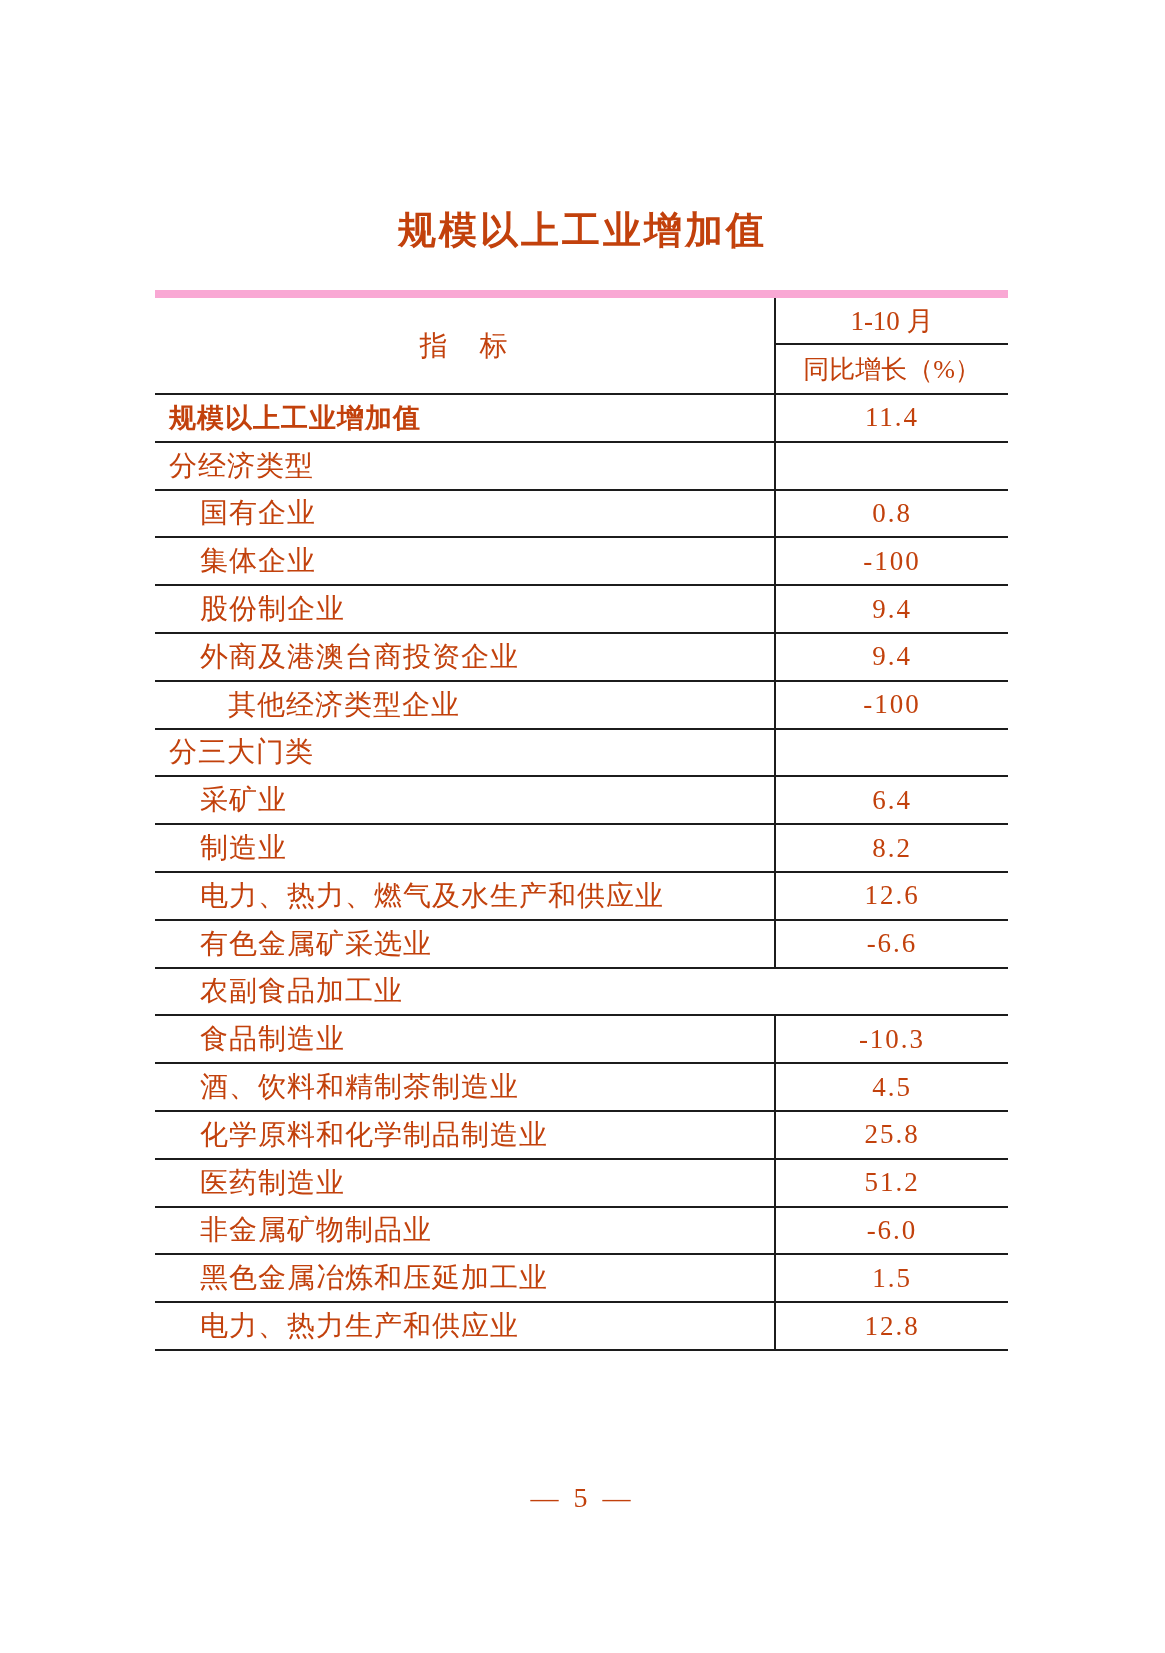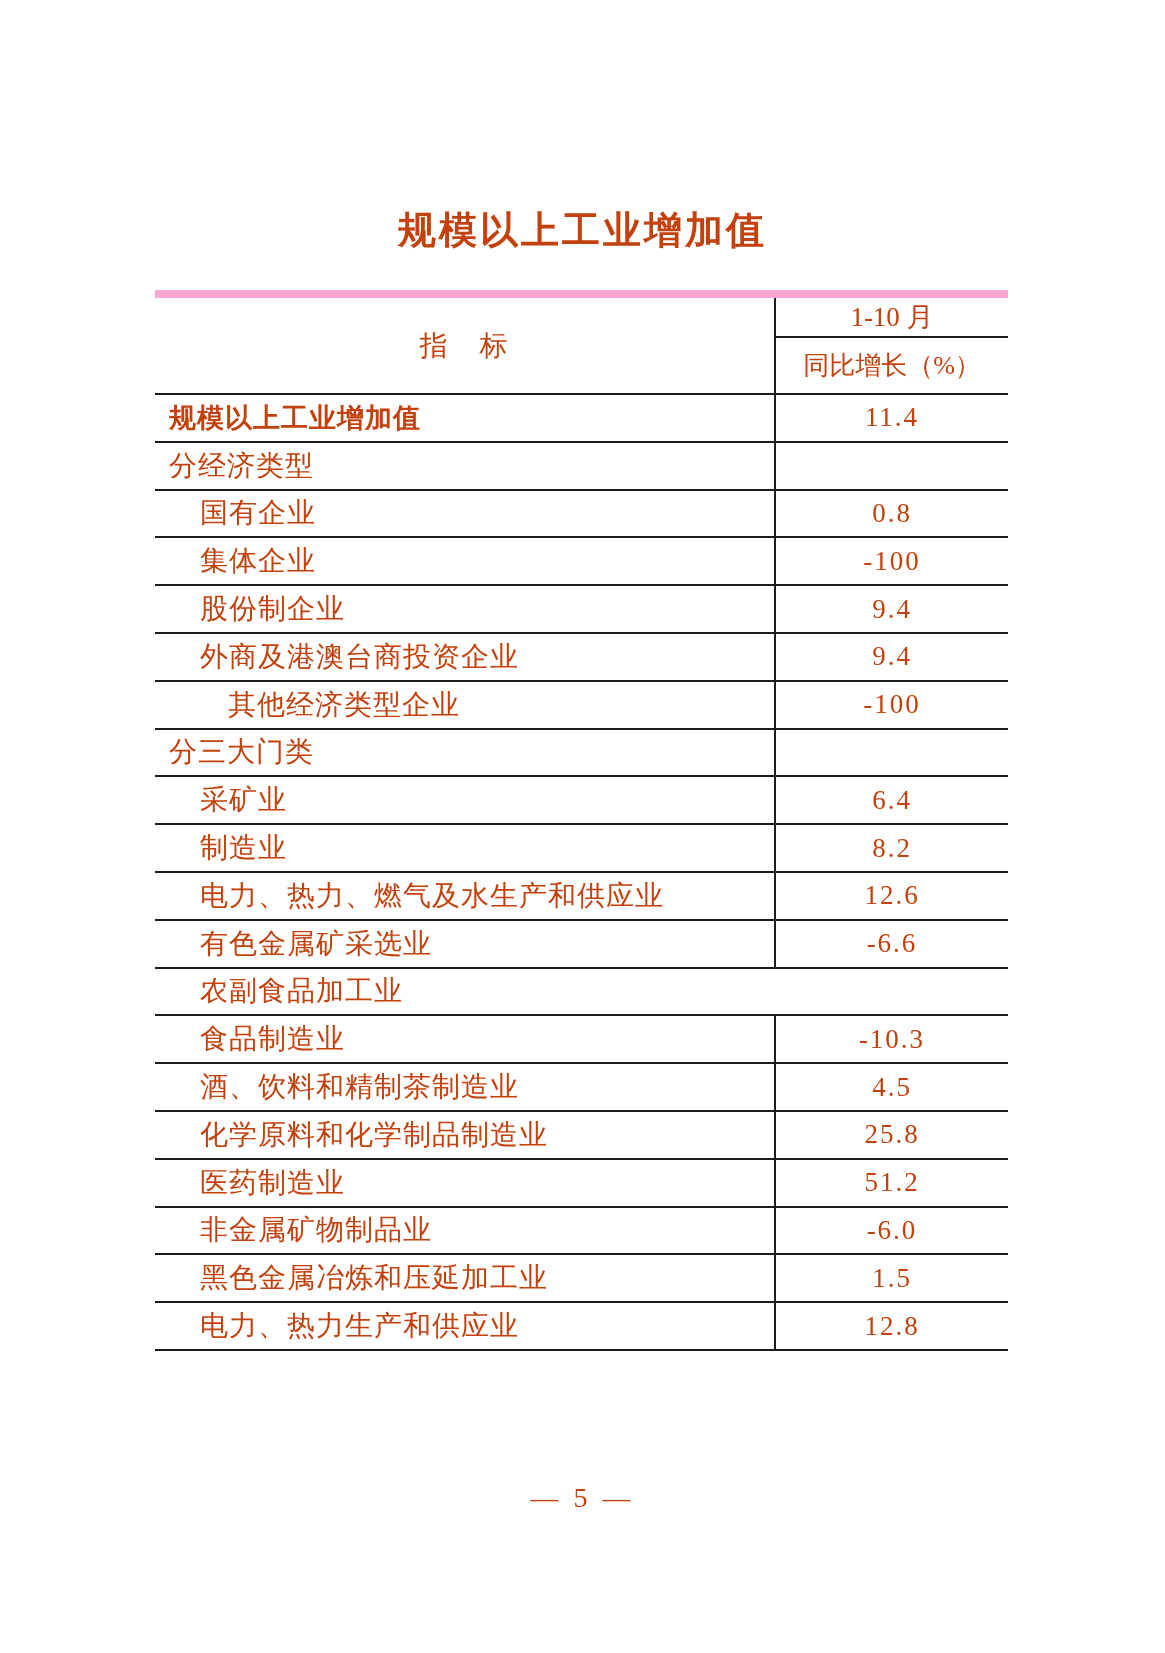--- a/index.html
+++ b/index.html
@@ -50,21 +50,21 @@
     box-sizing: border-box;
   }
   .th-right {
     width: 234px;
     border-left: 2px solid #1c1c1c;
     box-sizing: border-box;
     display: flex;
     flex-direction: column;
   }
   .th-period {
-    height: 40px;
+    height: 47px;
     border-bottom: 2px solid #1c1c1c;
     box-sizing: border-box;
     display: flex;
     align-items: center;
     justify-content: center;
     font-size: 27px;
   }
   .th-metric {
     flex: 1;
     display: flex;

